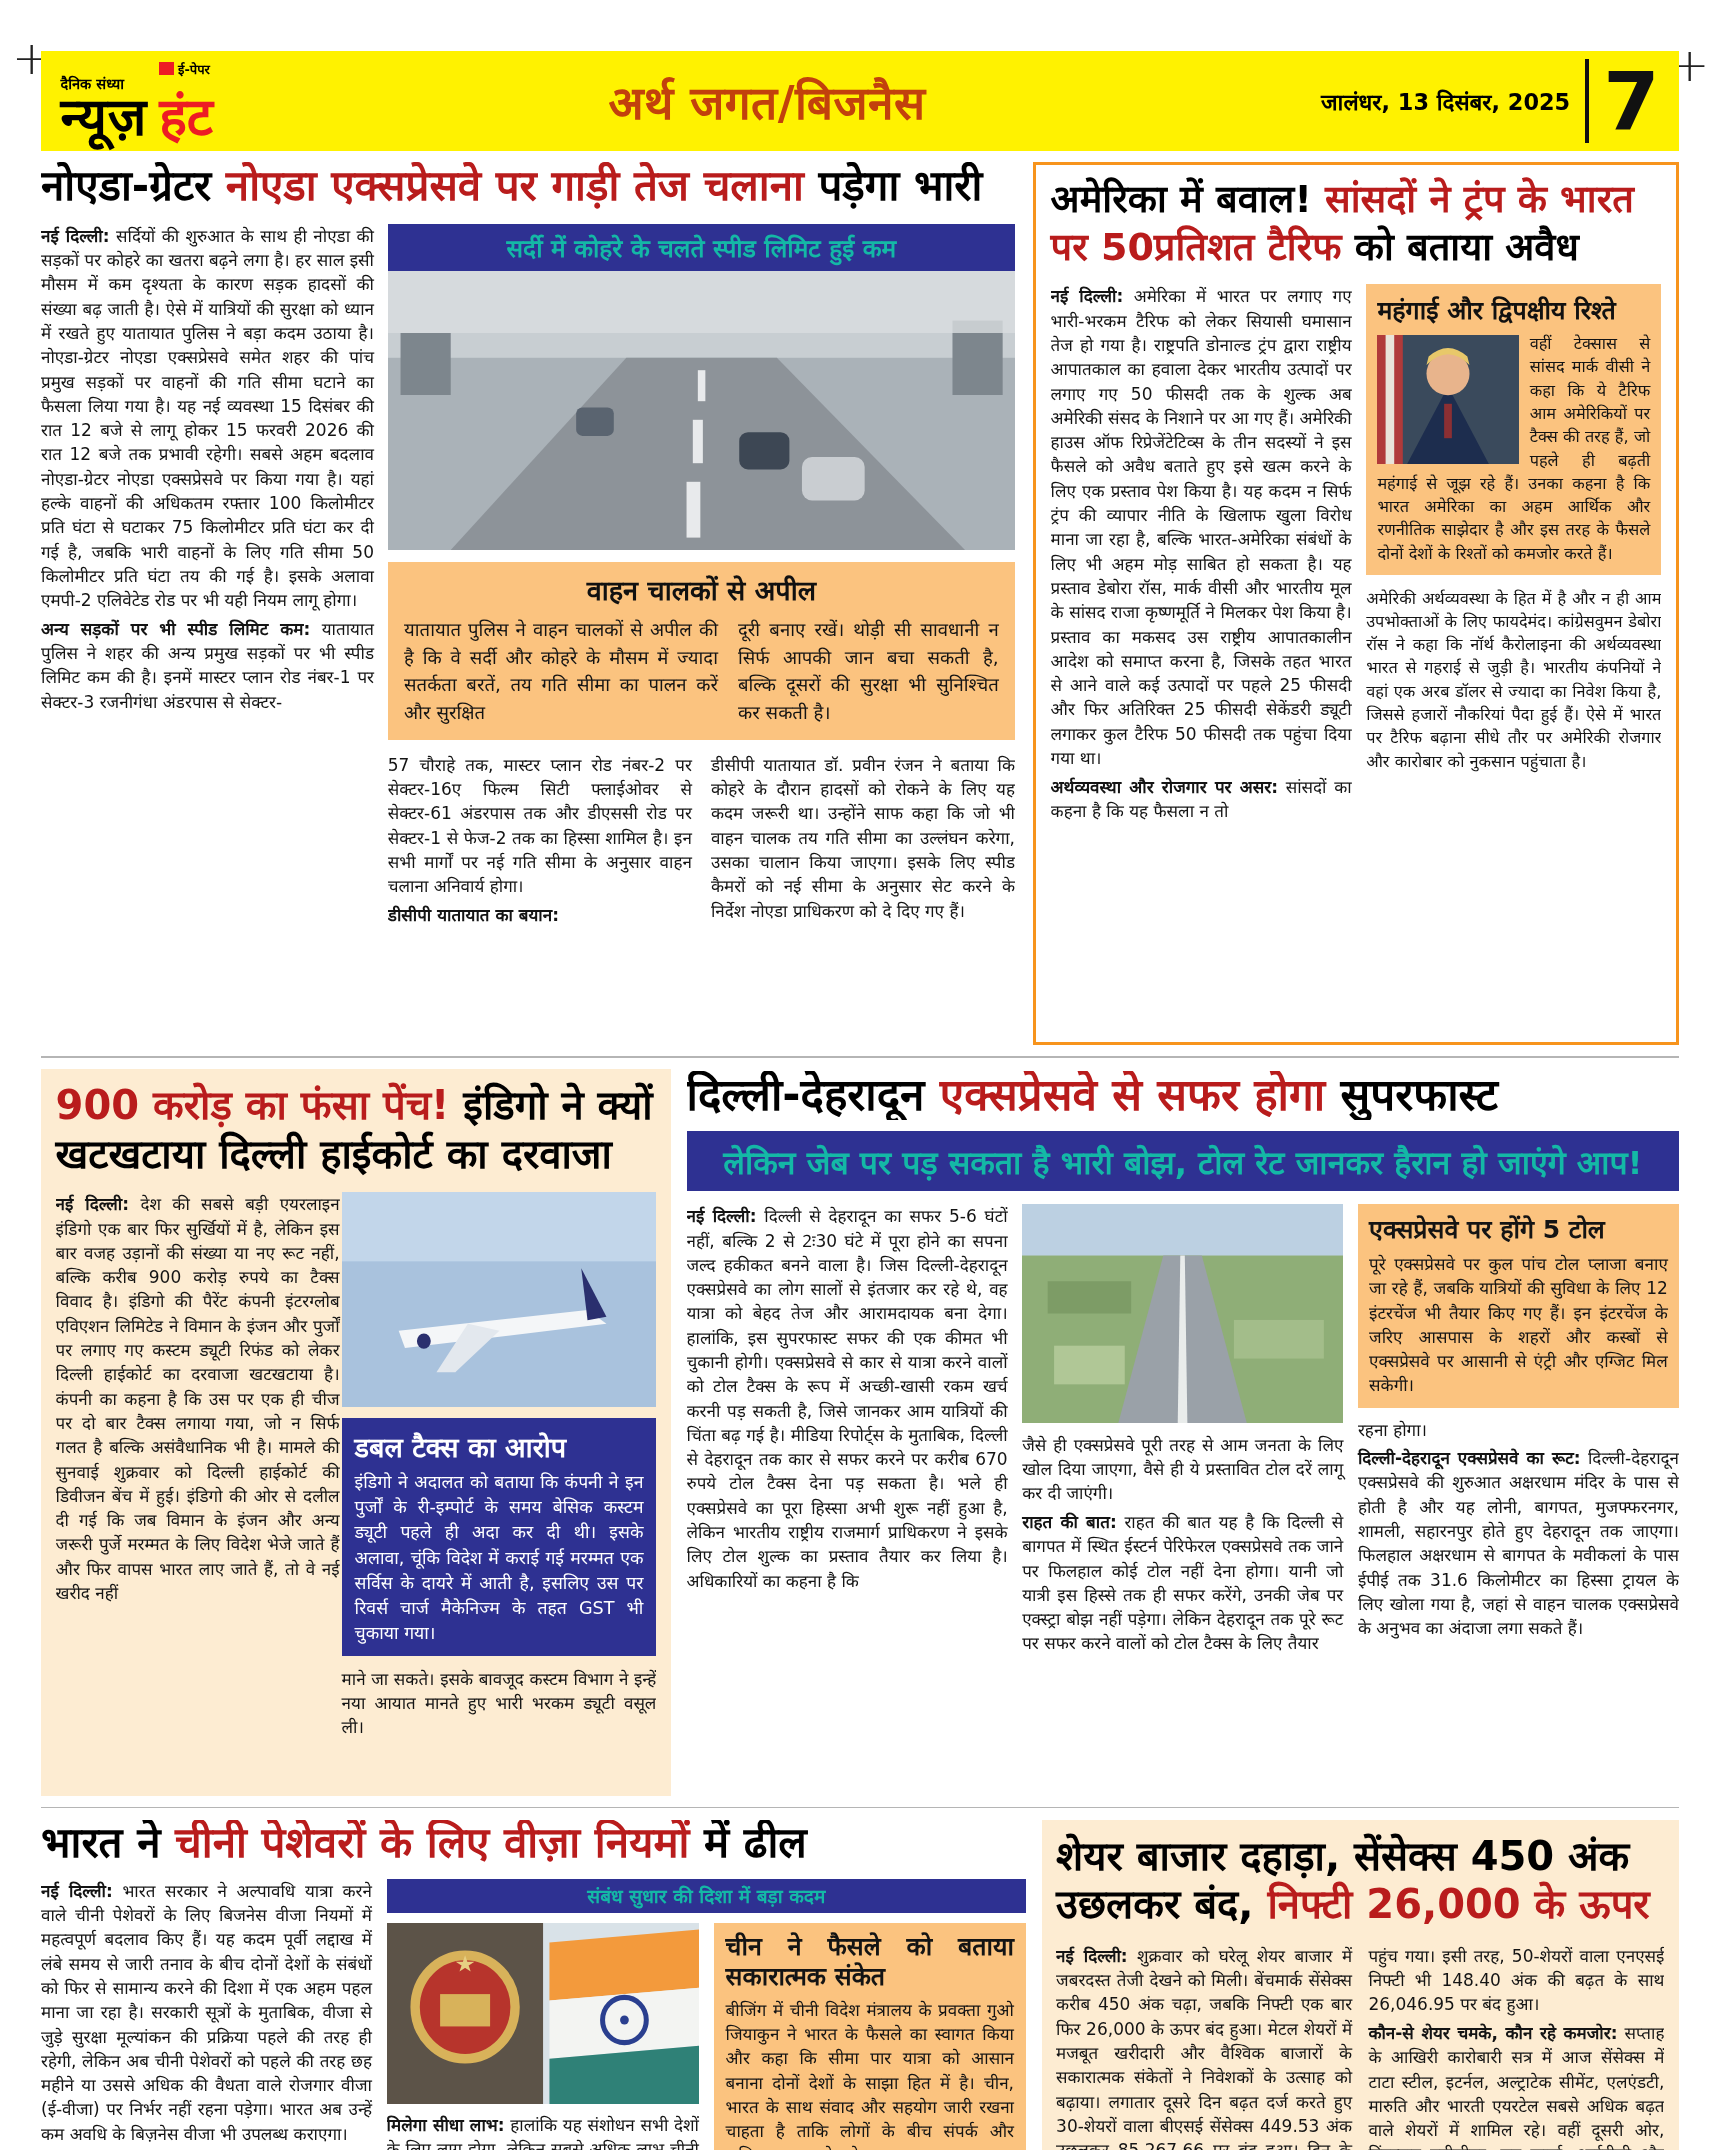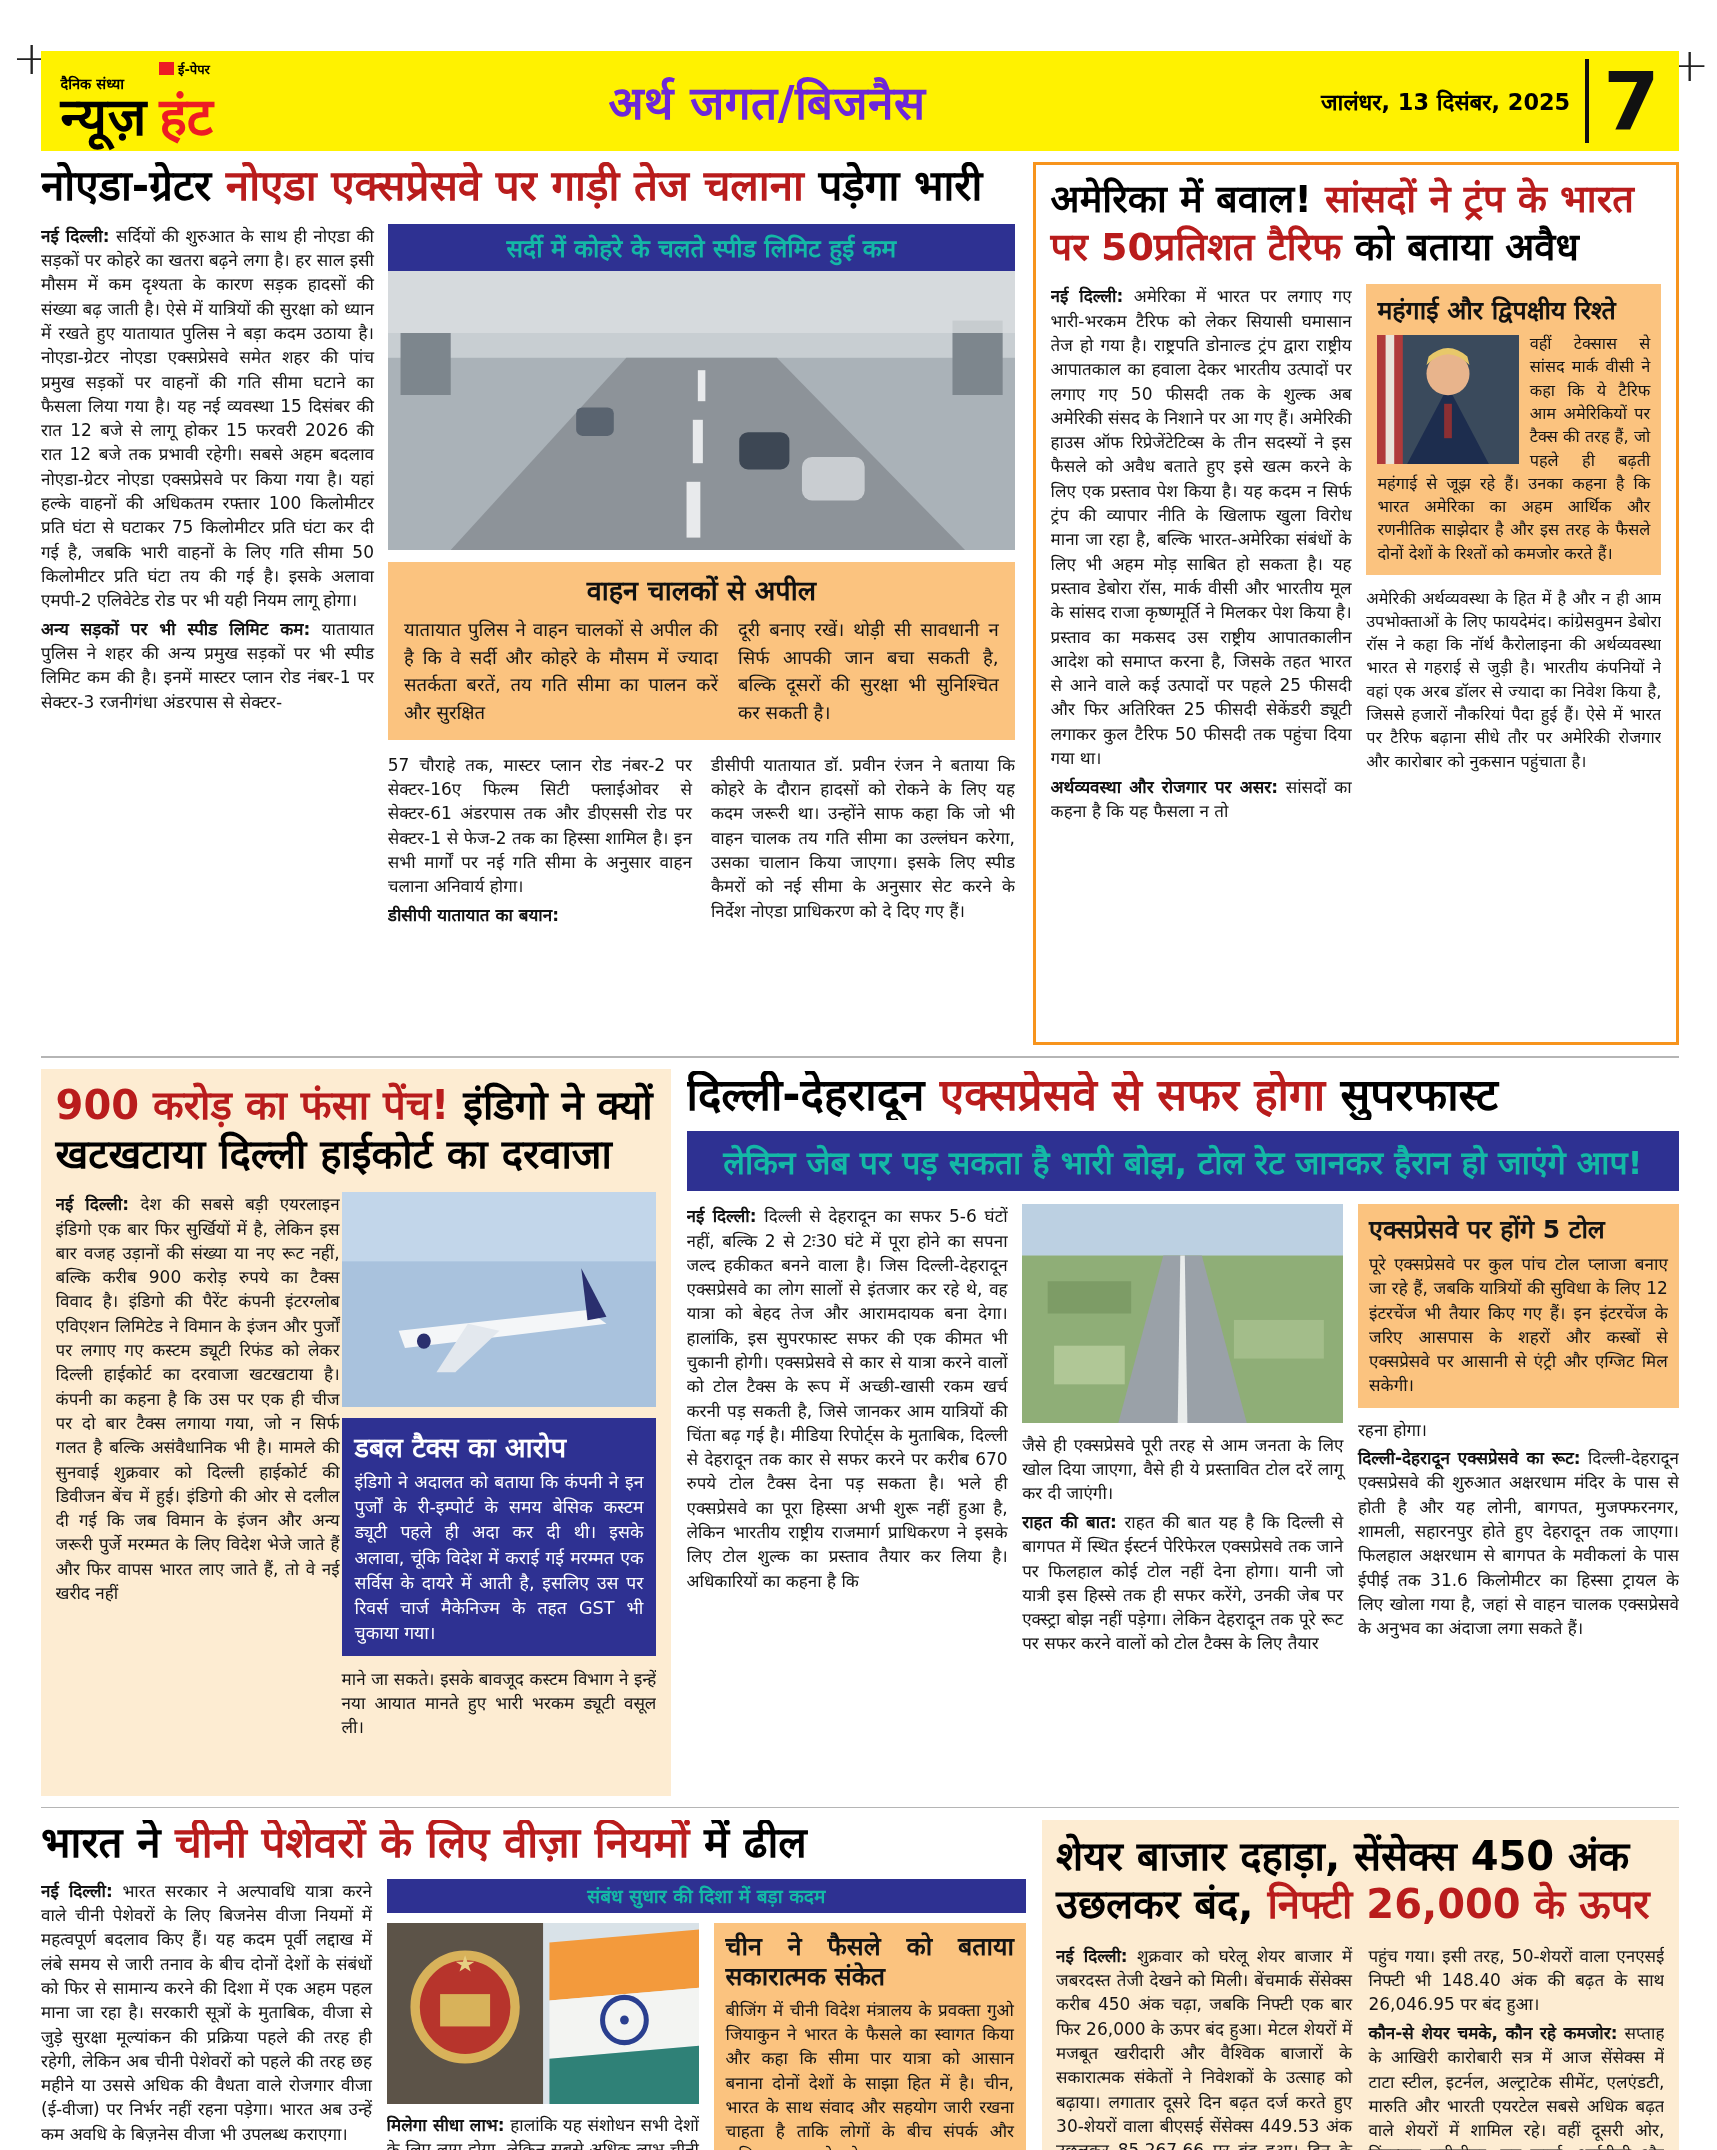--- a/index.html
+++ b/index.html
@@ -18,21 +18,21 @@
   .masthead { height:100px; background:#fff200; display:flex; align-items:center; padding:0 19.4px; }
   .logo-block { display:flex; align-items:flex-end; gap:12px; }
   .logo-left { display:flex; flex-direction:column; }
   .logo-tagline { font-size:14.6px; font-weight:bold; color:#000000; margin-bottom:0; }
   .logo-black { font-size:52px; font-weight:bold; color:#000; line-height:0.95; letter-spacing:0.9px; }
   .logo-right { display:flex; flex-direction:column; align-items:flex-start; }
   .logo-epaper-row { display:flex; align-items:center; gap:4.3px; margin-bottom:15px; }
   .logo-square { width:14.6px; height:13px; background:#ed1c24; }
   .logo-epaper { font-size:13px; font-weight:bold; color:#000; }
   .logo-red { font-size:52px; font-weight:bold; color:#ed1c24; line-height:0.95; }
-  .section-title { flex:1; text-align:center; font-size:46px; font-weight:bold; color:#6d28d9; letter-spacing:0.4px; }
+  .section-title { flex:1; text-align:center; font-size:46px; font-weight:bold; color:#c2410c; letter-spacing:0.4px; }
   .mast-right { display:flex; align-items:center; gap:14.6px; }
   .dateline { font-size:22.4px; font-weight:bold; color:#000; white-space:nowrap; }
   .page-bar { width:3.9px; height:84px; background:#111; }
   .page-number { font-size:81px; font-weight:bold; color:#111; line-height:1; }
 
   
   .hl { font-weight:bold; color:#000; }
   .hl .red { color:#b91c1c; }
   p { margin:0 0 4.3px 0; }
   .body-text { font-size:17px; line-height:1.43; text-align:justify; color:#141414; }

